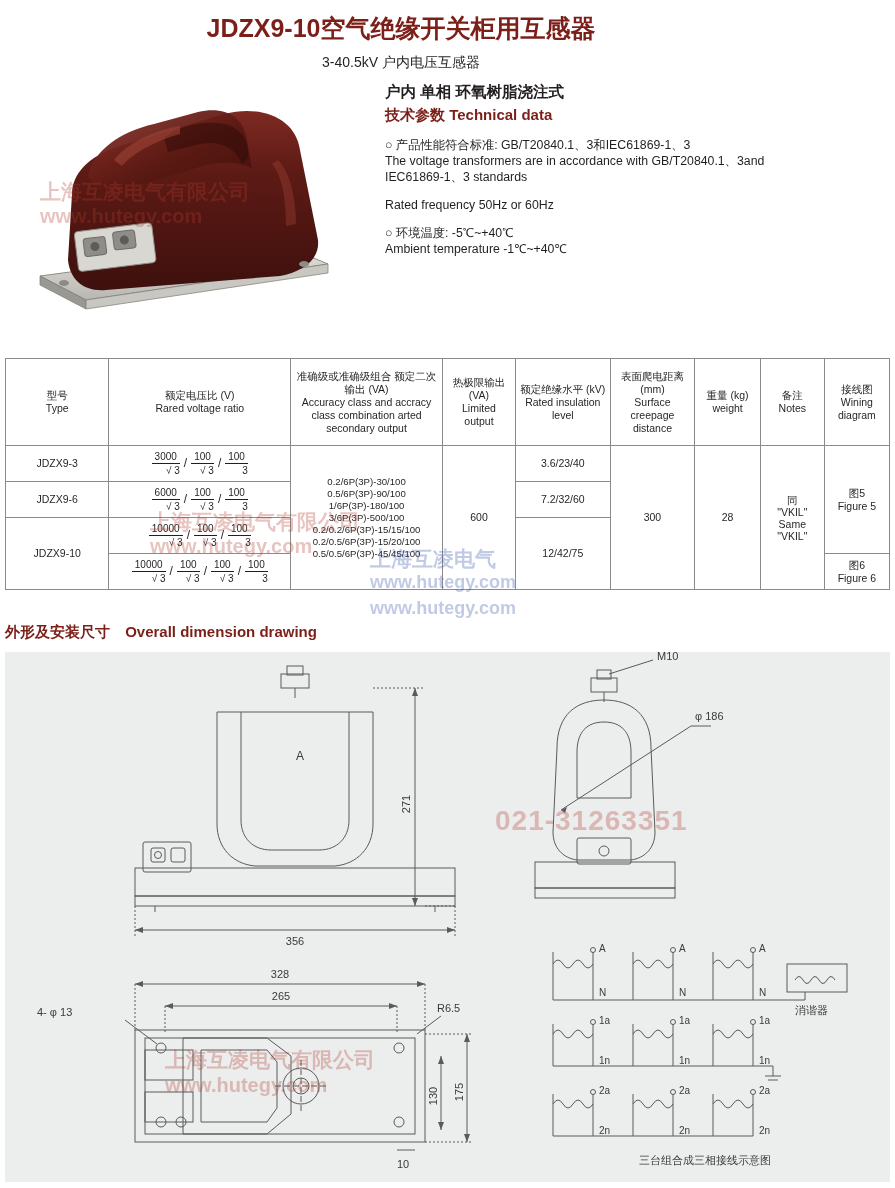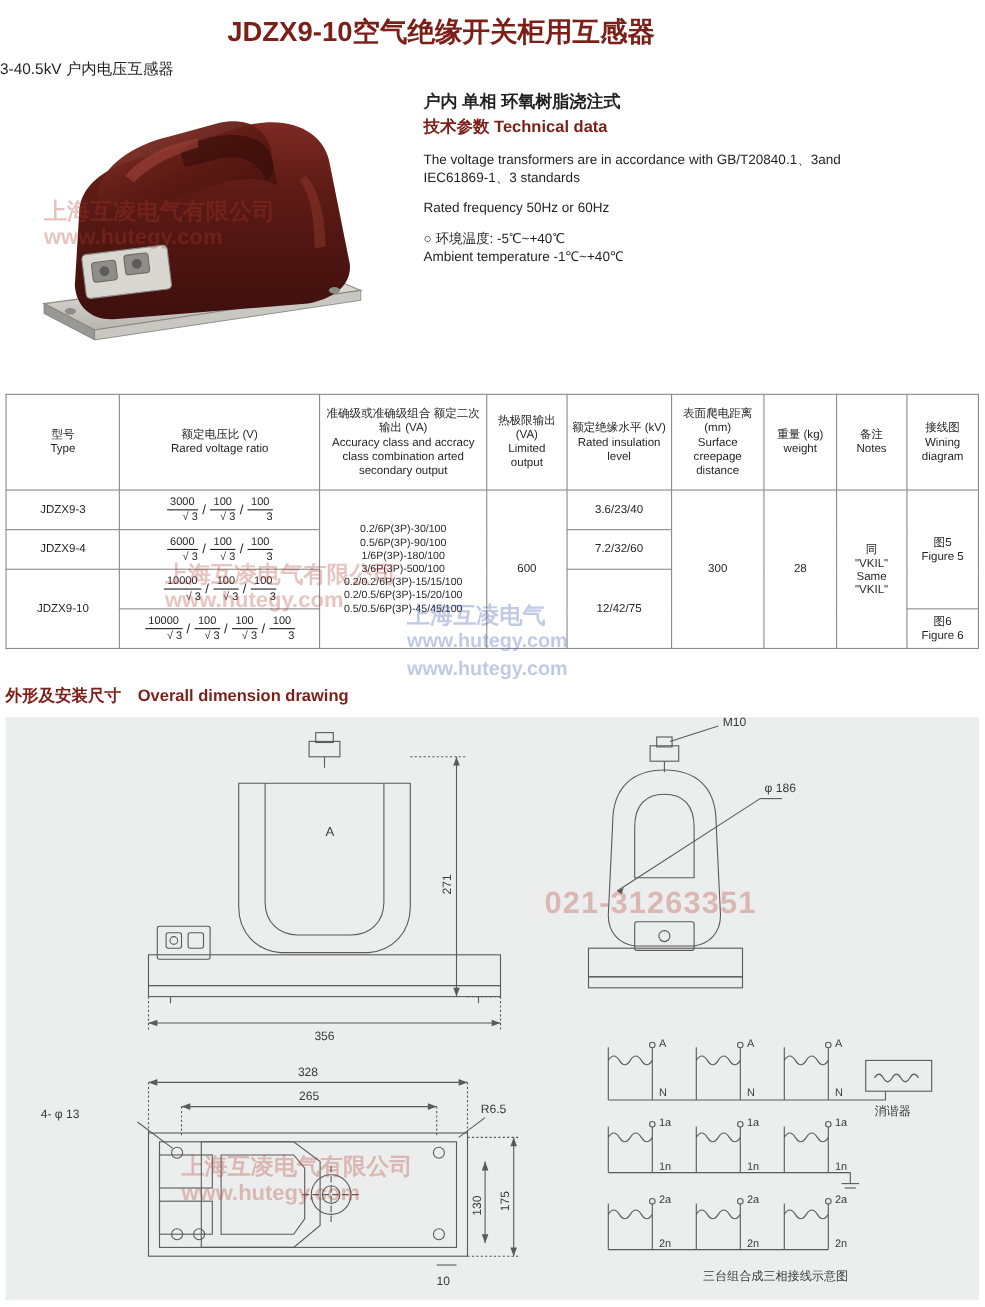--- a/index.html
+++ b/index.html
@@ -16,20 +16,21 @@
   
   .title{
     text-align:center;
     font-size:25px;
     font-weight:bold;
     color:#7b1f18;
     letter-spacing:0px;
     padding-top:12px;
   }
   .subtitle{
+    text-align:center;
     font-size:14px;
     color:#231f20;
     margin-top:9px;
   }
 
   
   .photo{
     position:absolute;left:28px;top:64px;width:340px;height:260px;
   }
   .photo svg{display:block;}
@@ -166,20 +167,21 @@
       <ellipse cx="36" cy="219" rx="5" ry="3" fill="#8d8b86"></ellipse>
       <ellipse cx="276" cy="200" rx="5" ry="3" fill="#8d8b86"></ellipse>
     </svg>
   </div>
 
   <div class="info">
     <div class="h-cn">户内 单相 环氧树脂浇注式</div>
     <div class="tech">技术参数  Technical data</div>
 
     <div class="blk">
+      <div class="l1">○ 产品性能符合标准: GB/T20840.1、3和IEC61869-1、3</div>
       <div>The voltage transformers are in accordance with GB/T20840.1、3and</div>
       <div>IEC61869-1、3 standards</div>
     </div>
 
     <div class="blk">
       <div>Rated frequency 50Hz or 60Hz</div>
     </div>
 
     <div class="blk">
       <div class="l1">○ 环境温度: -5℃~+40℃</div>
@@ -269,21 +271,21 @@
           <td rowspan="4">
             <div style="line-height:12px;">同<br>"VKIL"<br>Same<br>"VKIL"</div>
           </td>
           <td rowspan="3">
             <div>图5</div>
             <div>Figure 5</div>
           </td>
         </tr>
 
         <tr class="rowh">
-          <td class="left-type">JDZX9-4</td>
+          <td class="left-type">JDZX9-6</td>
           <td>
             <div class="fracline">
               <span class="frac">
                   <span class="num">6000</span>
                   <span class="den">√ 3</span>
                 </span>
               <span class="slash">/</span>
               <span class="frac">
                   <span class="num">100</span>
                   <span class="den">√ 3</span>

